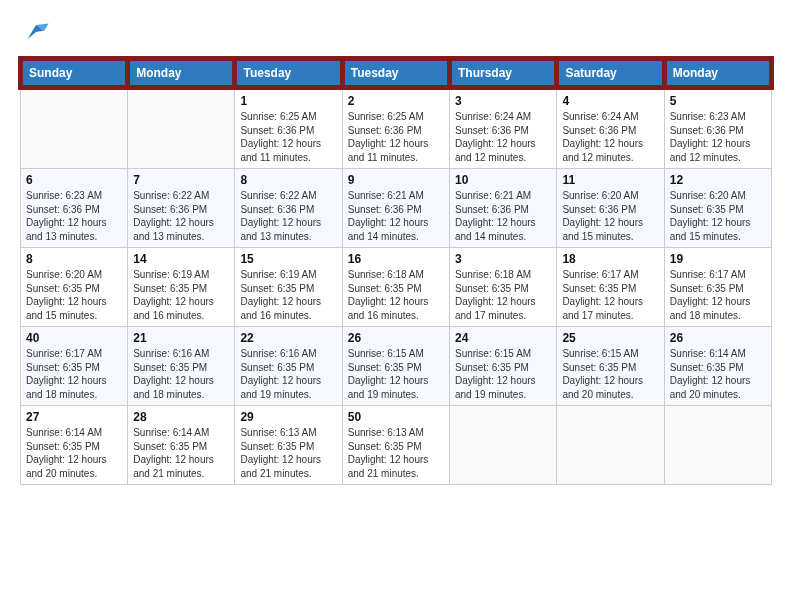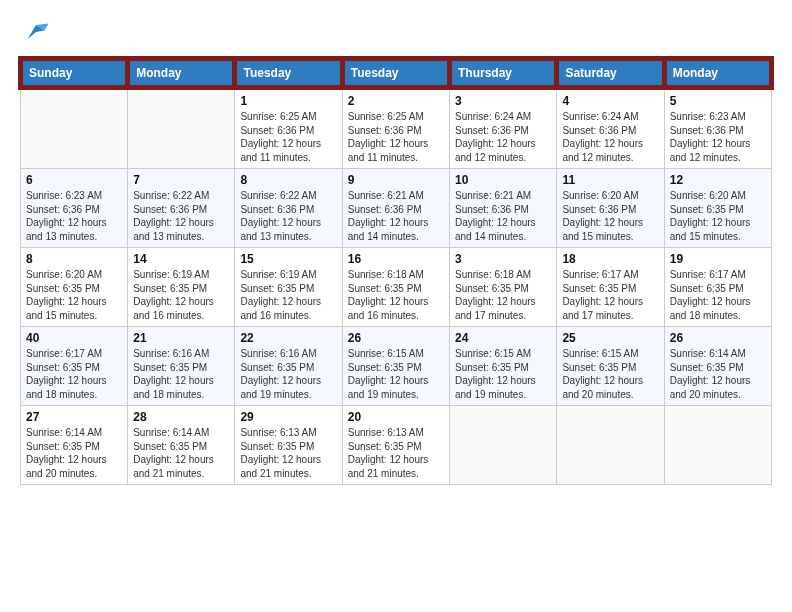--- a/index.html
+++ b/index.html
@@ -313,21 +313,21 @@
 Sunset: 6:35 PM
 Daylight: 12 hours and 21 minutes.</div>
           </td>
           <td>
             <span class="day-number">29</span>
             <div class="day-info">Sunrise: 6:13 AM
 Sunset: 6:35 PM
 Daylight: 12 hours and 21 minutes.</div>
           </td>
           <td>
-            <span class="day-number">20</span>
+            <span class="day-number">50</span>
             <div class="day-info">Sunrise: 6:13 AM
 Sunset: 6:35 PM
 Daylight: 12 hours and 21 minutes.</div>
           </td>
           <td class="empty"></td>
           <td class="empty"></td>
           <td class="empty"></td>
         </tr>
       </tbody>
   </table>

